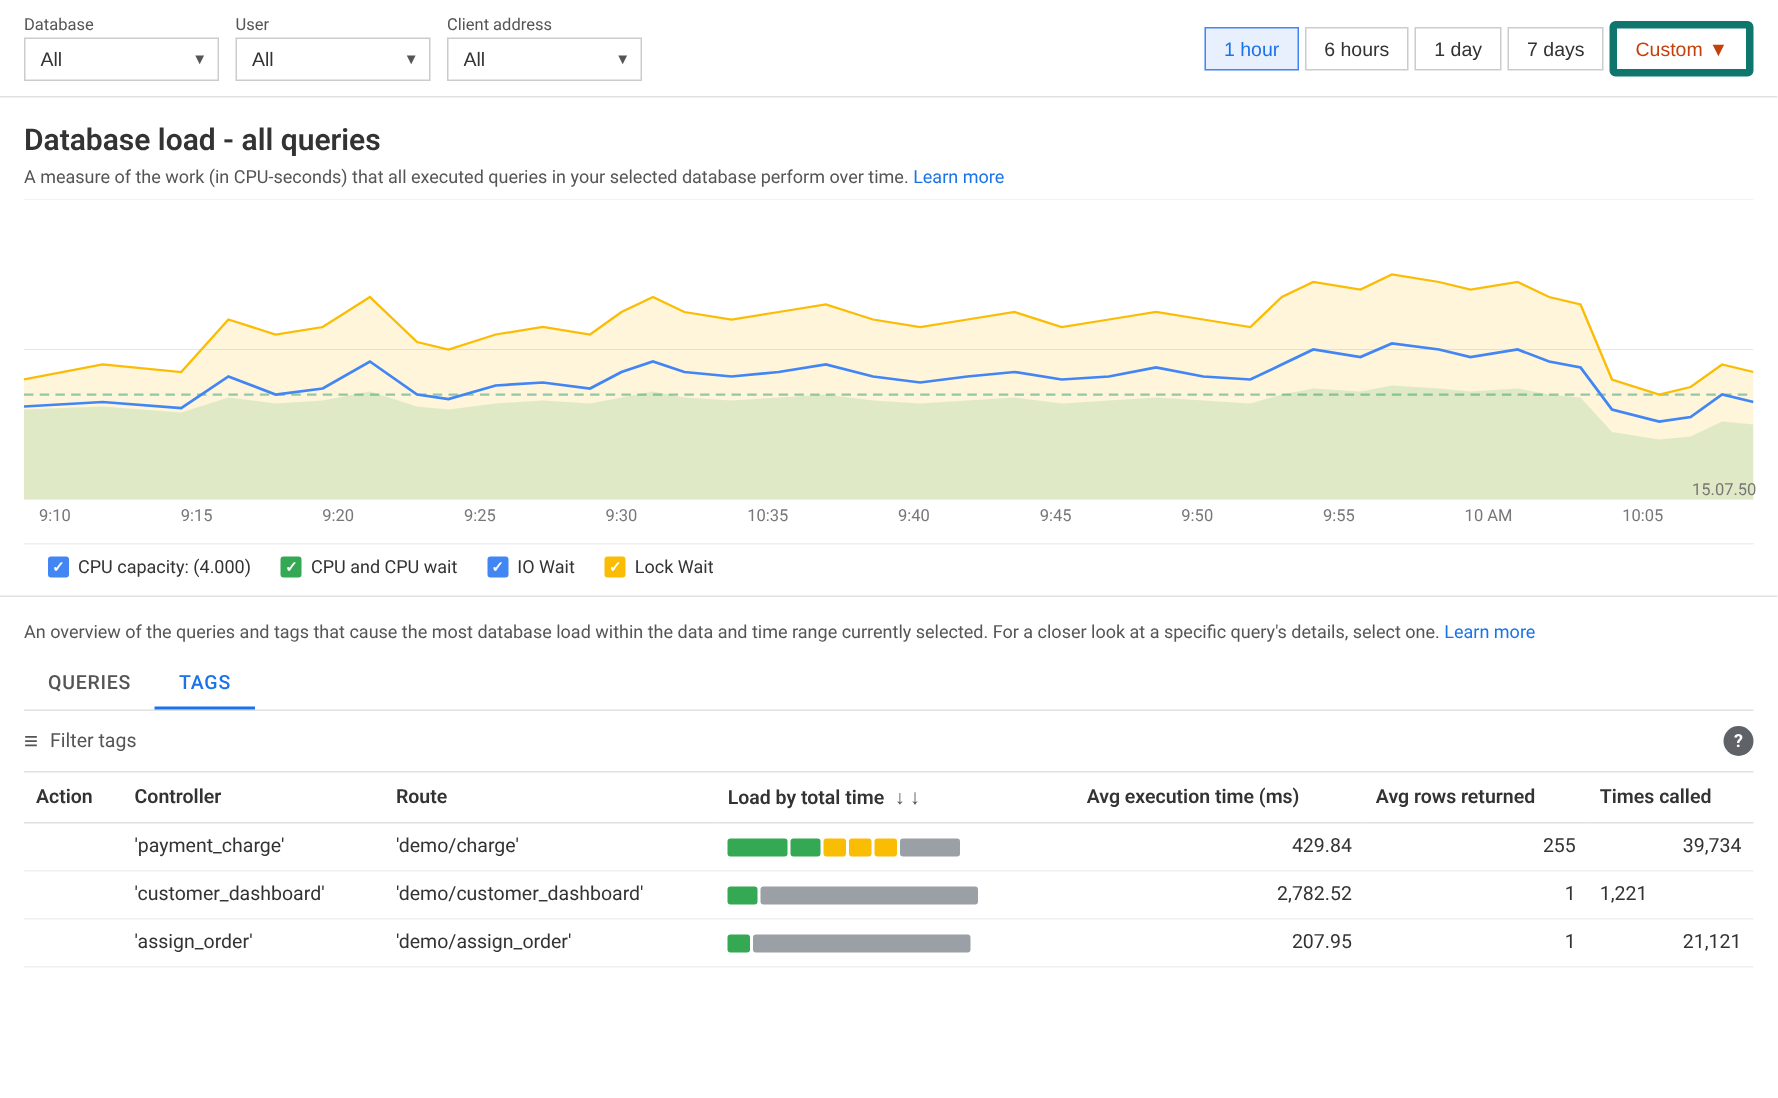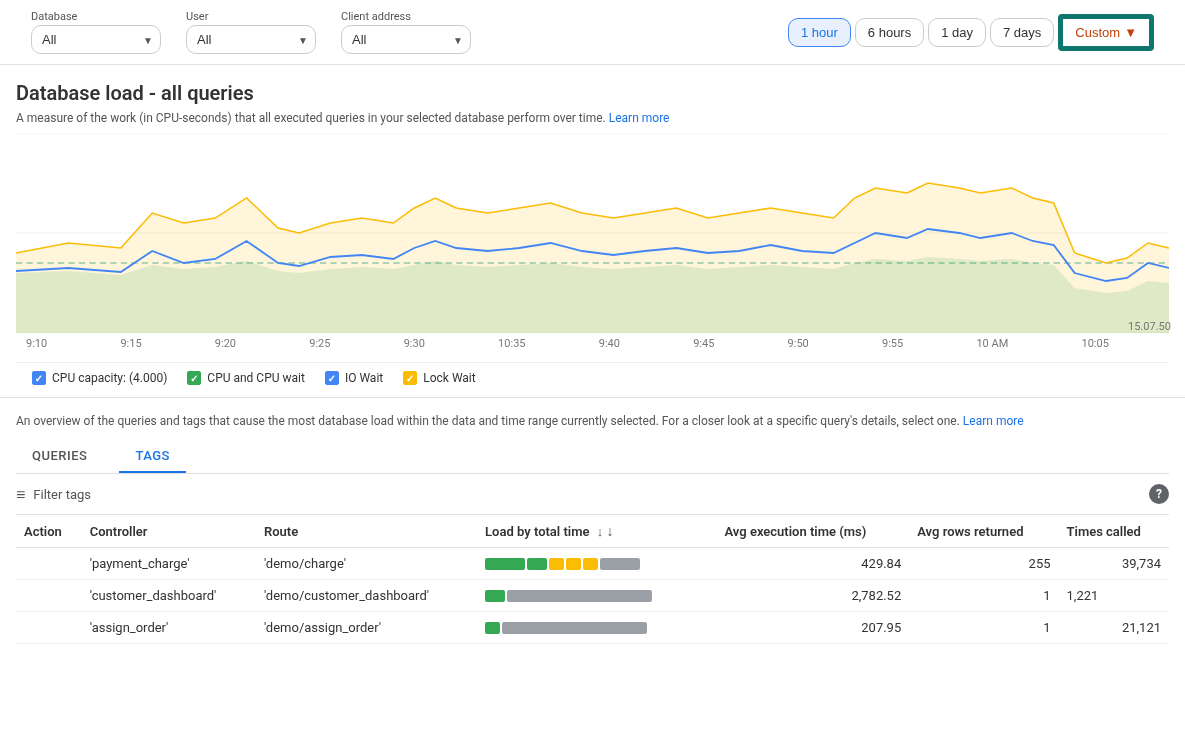--- a/index.html
+++ b/index.html
@@ -1,42 +1,42 @@
 <!DOCTYPE html>
 <html><head>
   <meta charset="utf-8">
   <style>
     * { box-sizing: border-box; margin: 0; padding: 0; }
     body { font-family: 'Roboto', Arial, sans-serif; font-size: 13px; background: #fff; color: #333; }
 
     .top-bar {
       display: flex;
       align-items: center;
-      padding: 10px 31px;
+      padding: 10px 16px;
       border-bottom: 1px solid #e0e0e0;
-      gap: 25px;
+      gap: 11px;
     }
 
     .dropdown-group {
       display: flex;
       flex-direction: column;
       position: relative;
     }
 
     .dropdown-label {
       font-size: 11px;
       color: #555;
       margin-bottom: 2px;
     }
 
     .dropdown-select {
       appearance: none;
       -webkit-appearance: none;
       border: 1px solid #ccc;
-      border-radius: 10px;
+      border-radius: 0;
       padding: 6px 28px 6px 10px;
       font-size: 13px;
       background: #fff;
       cursor: pointer;
       min-width: 130px;
       color: #333;
     }
 
     .dropdown-wrapper {
       position: relative;
@@ -57,21 +57,21 @@
     .time-range-buttons {
       margin-left: auto;
       display: flex;
       align-items: center;
       gap: 4px;
     }
 
     .time-btn {
       padding: 6px 12px;
       border: 1px solid #ccc;
-      border-radius: 10px;
+      border-radius: 0;
       background: #fff;
       cursor: pointer;
       font-size: 13px;
       color: #333;
     }
 
     .time-btn.active {
       background: #e8f0fe;
       border-color: #4285f4;
       color: #1a73e8;
@@ -177,21 +177,21 @@
     .check-mark { color: #fff; font-size: 10px; font-weight: bold; }
 
     .divider { border: none; border-top: 1px solid #e0e0e0; margin: 0; }
 
     .bottom-section {
       padding: 16px;
     }
 
     .tabs-row {
       display: flex;
-      gap: 16px;
+      gap: 0;
       border-bottom: 1px solid #e0e0e0;
       margin-top: 12px;
     }
 
     .tab {
       padding: 8px 16px;
       cursor: pointer;
       font-size: 13px;
       font-weight: 500;
       color: #555;

